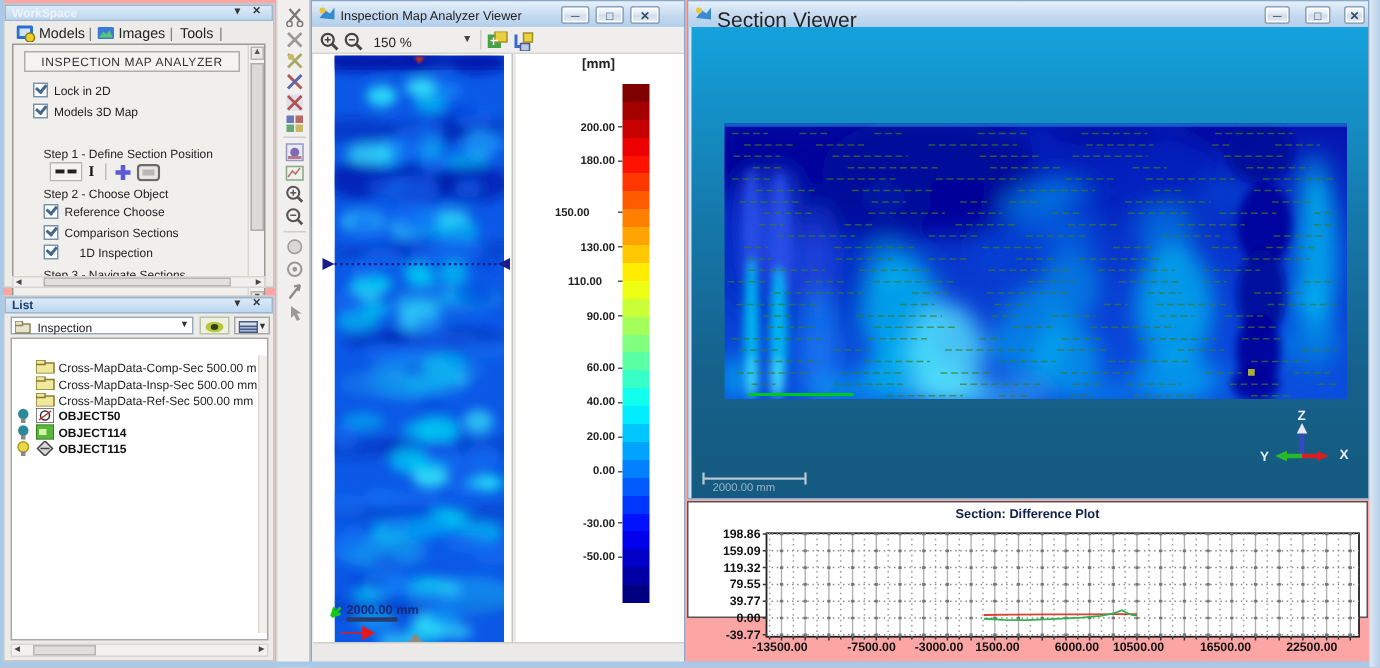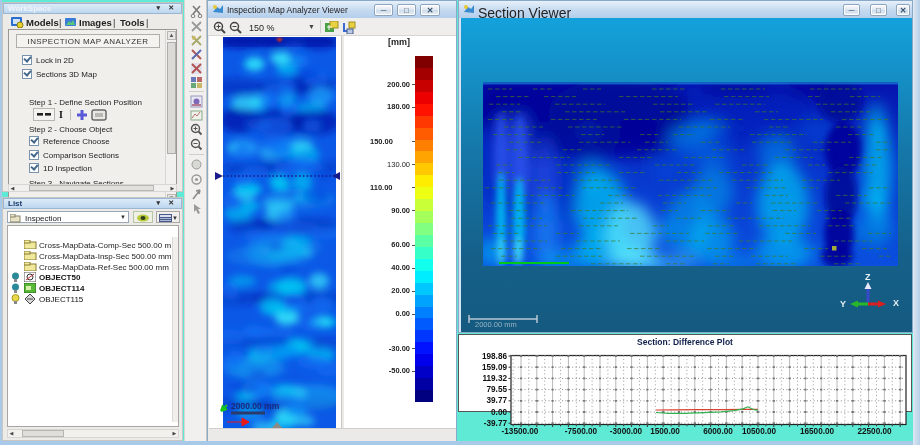--- a/index.html
+++ b/index.html
@@ -1,32 +1,32 @@
 <!DOCTYPE html>
 <html><head><meta charset="utf-8"><style>
 *{margin:0;padding:0;box-sizing:border-box}
 html,body{width:920px;height:445px;overflow:hidden;font-family:"Liberation Sans",sans-serif;background:#b5cfe8}
 .abs{position:absolute}
-#app{position:relative;width:920px;height:445px;background:#5eead4}
+#app{position:relative;width:920px;height:445px;background:#fca5a5}
 .panel-tb{background:linear-gradient(to bottom,#dcebf8,#bdd7ef);border:1px solid #9ab6d2;color:#eef3f9;font-size:8px;font-weight:bold;line-height:9px;padding-left:4px}
 .wbtn{position:absolute;top:1px;font-size:7px;color:#333;line-height:8px}
 .chk{position:absolute;width:10px;height:10px;background:#fff;border:1px solid #7a93ad}
 .chk:after{content:"";position:absolute;left:1px;top:0px;width:5px;height:3px;border-left:2px solid #44688c;border-bottom:2px solid #44688c;transform:rotate(-50deg)}
 .lbl{position:absolute;font-size:8px;color:#222;white-space:nowrap}
 .aerobtn{position:absolute;top:3px;height:12px;border:1px solid #8ea4bc;border-radius:2px;background:linear-gradient(to bottom,#fdfdfe,#e0e8f2 45%,#cfdcea 50%,#e8eff7);box-shadow:inset 0 0 0 1px #fff}
 .aerobtn span{display:block;text-align:center;font-size:8px;line-height:11px;color:#37506d;font-weight:bold}
 </style></head><body>
 <div id="app">
 
 <div class="abs" style="left:2px;top:2px;width:181px;height:190px;background:#ecebe7;border:1px solid #c8c6c2">
   <div class="panel-tb" style="height:11px">WorkSpace
     <span class="wbtn" style="right:22px">▾</span><span class="wbtn" style="right:8px">✕</span>
   </div>
 
-  <div class="abs" style="left:0;top:12px;width:100%;height:15px;font-size:9.5px;font-weight:bold;color:#222">
+  <div class="abs" style="left:0;top:12px;width:100%;height:15px;font-size:9.5px;font-weight:normal;color:#222">
     <svg class="abs" style="left:8px;top:1px" width="13" height="12">
           <rect x="0" y="1" width="11" height="9" rx="1" fill="#2a6fd0"></rect>
           <rect x="2" y="3" width="7" height="5" fill="#cfe2f8"></rect>
           <circle cx="9" cy="9" r="3" fill="#e8d22a" stroke="#8a7a10"></circle>
         </svg>
     <span class="abs" style="left:23px;top:2px">Models</span>
         <span class="abs" style="left:56px;top:2px;color:#777">|</span>
     <svg class="abs" style="left:62px;top:1px" width="13" height="12">
           <rect x="0" y="2" width="11" height="8" rx="1" fill="#3a7ad8"></rect>
           <path d="M1 9l3-4 2 2 2-3 2 5z" fill="#58c878"></path>
@@ -42,21 +42,21 @@
     <div class="abs" style="right:0;top:0;width:11px;height:100%;background:#f2f1ef;border-left:1px solid #d8d6d2">
       <div class="abs" style="left:1px;top:1px;width:9px;height:9px;background:#e8e7e4;border:1px solid #b8b6b2;font-size:6px;line-height:7px;text-align:center;color:#555">▲</div>
       <div class="abs" style="left:1px;bottom:1px;width:9px;height:9px;background:#e8e7e4;border:1px solid #b8b6b2;font-size:6px;line-height:7px;text-align:center;color:#555">▼</div>
       <div class="abs" style="left:1px;top:12px;width:9px;height:112px;background:#dcdad6;border:1px solid #b0aeaa"></div>
     </div>
 
     <div class="abs" style="left:7px;top:4px;width:144px;height:14px;border:1px solid #b0aeaa;background:#f4f3f0;text-align:center;font-size:8px;line-height:13px;color:#333;letter-spacing:0.4px">INSPECTION MAP ANALYZER</div>
     <div class="chk" style="left:13px;top:25px"></div>
         <div class="lbl" style="left:27px;top:26px">Lock in 2D</div>
     <div class="chk" style="left:13px;top:39px"></div>
-        <div class="lbl" style="left:27px;top:40px">Sections 3D Map</div>
+        <div class="lbl" style="left:27px;top:40px">Models 3D Map</div>
 
     <div class="lbl" style="left:20px;top:68px">Step 1 - Define Section Position</div>
 
     <div class="abs" style="left:20px;top:78px;width:120px;height:14px">
       <svg class="abs" style="left:4px;top:0" width="22" height="13">
             <rect x="0.5" y="0.5" width="21" height="12" fill="#f4f3f0" stroke="#b8b6b2"></rect>
             <rect x="4" y="5" width="6" height="2.6" fill="#222"></rect>
             <rect x="12" y="5" width="6" height="2.6" fill="#222"></rect>
           </svg>
       <div class="abs" style="left:26px;top:0;width:12px;height:13px;text-align:center;font-size:10px;line-height:13px;color:#111;font-weight:bold;font-family:'Liberation Serif',serif">I</div>
@@ -68,21 +68,21 @@
             <rect x="1" y="1" width="14" height="10" rx="2" fill="#e8e7e3" stroke="#6a6a6a" stroke-width="1.5"></rect>
             <rect x="4" y="4" width="8" height="4" fill="#b8b7b3"></rect>
           </svg>
     </div>
     <div class="lbl" style="left:20px;top:95px">Step 2 - Choose Object</div>
     <div class="chk" style="left:20px;top:106px"></div>
         <div class="lbl" style="left:34px;top:107px">Reference Choose</div>
     <div class="chk" style="left:20px;top:120px"></div>
         <div class="lbl" style="left:34px;top:121px">Comparison Sections</div>
     <div class="chk" style="left:20px;top:133px"></div>
-        <div class="lbl" style="left:34px;top:134px">1D Inspection</div>
+        <div class="lbl" style="left:44px;top:134px">1D Inspection</div>
     <div class="lbl" style="left:20px;top:149px">Step 3 - Navigate Sections</div>
   </div>
 
   <div class="abs" style="left:5px;top:181px;width:169px;height:8px;background:#f1f0ee;border:1px solid #d8d6d2">
     <div class="abs" style="left:0;top:0;width:7px;height:6px;font-size:5px;line-height:6px;text-align:center;color:#444">◀</div>
     <div class="abs" style="right:0;top:0;width:7px;height:6px;font-size:5px;line-height:6px;text-align:center;color:#444">▶</div>
     <div class="abs" style="left:20px;top:0px;width:125px;height:6px;background:#e2e0dc;border:1px solid #b8b6b2"></div>
   </div>
 </div>
 
@@ -155,21 +155,21 @@
         </svg>
     <div class="lbl" style="left:31px;top:58px;font-weight:bold;color:#111">OBJECT114</div>
     <svg class="abs" style="left:3px;top:68px" width="9" height="11">
           <circle cx="4.5" cy="4" r="3.5" fill="#e8d84a" stroke="#a89a20"></circle>
           <rect x="3" y="7" width="3" height="3" fill="#888"></rect>
         </svg>
     <svg class="abs" style="left:16px;top:68px" width="12" height="10">
           <path d="M6 0l5 5-5 5-5-5z" fill="#d8d8d8" stroke="#444"></path>
           <path d="M3 5h6" stroke="#444"></path>
         </svg>
-    <div class="lbl" style="left:31px;top:69px;font-weight:normal;color:#111">OBJECT115</div>
+    <div class="lbl" style="left:31px;top:69px;font-weight:bold;color:#111">OBJECT115</div>
 
   </div>
 
   <div class="abs" style="left:4px;top:231px;width:172px;height:9px;background:#f2f1ee;border:1px solid #d8d6d2">
     <div class="abs" style="left:0px;top:0px;width:7px;height:7px;font-size:5px;line-height:7px;text-align:center;color:#444">◀</div>
     <div class="abs" style="right:0px;top:0px;width:7px;height:7px;font-size:5px;line-height:7px;text-align:center;color:#444">▶</div>
     <div class="abs" style="left:14px;top:0px;width:42px;height:7px;background:#e0deda;border:1px solid #b8b6b2"></div>
   </div>
 </div>
 
@@ -464,23 +464,23 @@
 
   <div class="abs" style="left:136px;top:35px;width:112px;height:392px;background:#fff">
     <div class="abs" style="left:44px;top:1px;font-size:9px;font-weight:bold;color:#222">[mm]</div>
     <div class="abs" style="left:71px;top:20px;width:18px;height:346px;background:linear-gradient(to bottom, #800000 0.00%, #800000 3.45%, #a40000 3.45%, #a40000 6.90%, #c80000 6.90%, #c80000 10.34%, #ed0000 10.34%, #ed0000 13.79%, #ff1200 13.79%, #ff1200 17.24%, #ff3700 17.24%, #ff3700 20.69%, #ff5b00 20.69%, #ff5b00 24.14%, #ff8000 24.14%, #ff8000 27.59%, #ffa400 27.59%, #ffa400 31.03%, #ffc800 31.03%, #ffc800 34.48%, #ffed00 34.48%, #ffed00 37.93%, #edff12 37.93%, #edff12 41.38%, #c8ff37 41.38%, #c8ff37 44.83%, #a4ff5b 44.83%, #a4ff5b 48.28%, #80ff80 48.28%, #80ff80 51.72%, #5bffa4 51.72%, #5bffa4 55.17%, #37ffc8 55.17%, #37ffc8 58.62%, #12ffed 58.62%, #12ffed 62.07%, #00edff 62.07%, #00edff 65.52%, #00c8ff 65.52%, #00c8ff 68.97%, #00a4ff 68.97%, #00a4ff 72.41%, #0080ff 72.41%, #0080ff 75.86%, #005bff 75.86%, #005bff 79.31%, #0037ff 79.31%, #0037ff 82.76%, #0012ff 82.76%, #0012ff 86.21%, #0000ed 86.21%, #0000ed 89.66%, #0000c8 89.66%, #0000c8 93.10%, #0000a4 93.10%, #0000a4 96.55%, #000080 96.55%, #000080 100.00%)"></div>
     <div class="abs" style="right:46px;top:44px;width:40px;text-align:right;font-size:7.5px;font-weight:bold;color:#222">200.00</div>
         <div class="abs" style="left:68px;top:48px;width:3px;height:1px;background:#555"></div>
         <div class="abs" style="right:46px;top:66px;width:40px;text-align:right;font-size:7.5px;font-weight:bold;color:#222">180.00</div>
         <div class="abs" style="left:68px;top:71px;width:3px;height:1px;background:#555"></div>
         <div class="abs" style="right:46px;top:101px;width:40px;text-align:left;font-size:7.5px;font-weight:bold;color:#222">150.00</div>
         <div class="abs" style="left:68px;top:105px;width:3px;height:1px;background:#555"></div>
-        <div class="abs" style="right:46px;top:124px;width:40px;text-align:right;font-size:7.5px;font-weight:normal;color:#222">130.00</div>
+        <div class="abs" style="right:46px;top:124px;width:40px;text-align:right;font-size:7.5px;font-weight:bold;color:#222">130.00</div>
         <div class="abs" style="left:68px;top:128px;width:3px;height:1px;background:#555"></div>
-        <div class="abs" style="right:46px;top:147px;width:40px;text-align:left;font-size:7.5px;font-weight:bold;color:#222">110.00</div>
+        <div class="abs" style="right:46px;top:147px;width:40px;text-align:center;font-size:7.5px;font-weight:bold;color:#222">110.00</div>
         <div class="abs" style="left:68px;top:151px;width:3px;height:1px;background:#555"></div>
         <div class="abs" style="right:46px;top:170px;width:40px;text-align:right;font-size:7.5px;font-weight:bold;color:#222">90.00</div>
         <div class="abs" style="left:68px;top:174px;width:3px;height:1px;background:#555"></div>
         <div class="abs" style="right:46px;top:204px;width:40px;text-align:right;font-size:7.5px;font-weight:bold;color:#222">60.00</div>
         <div class="abs" style="left:68px;top:209px;width:3px;height:1px;background:#555"></div>
         <div class="abs" style="right:46px;top:227px;width:40px;text-align:right;font-size:7.5px;font-weight:bold;color:#222">40.00</div>
         <div class="abs" style="left:68px;top:232px;width:3px;height:1px;background:#555"></div>
         <div class="abs" style="right:46px;top:250px;width:40px;text-align:right;font-size:7.5px;font-weight:bold;color:#222">20.00</div>
         <div class="abs" style="left:68px;top:255px;width:3px;height:1px;background:#555"></div>
         <div class="abs" style="right:46px;top:273px;width:40px;text-align:right;font-size:7.5px;font-weight:bold;color:#222">0.00</div>

